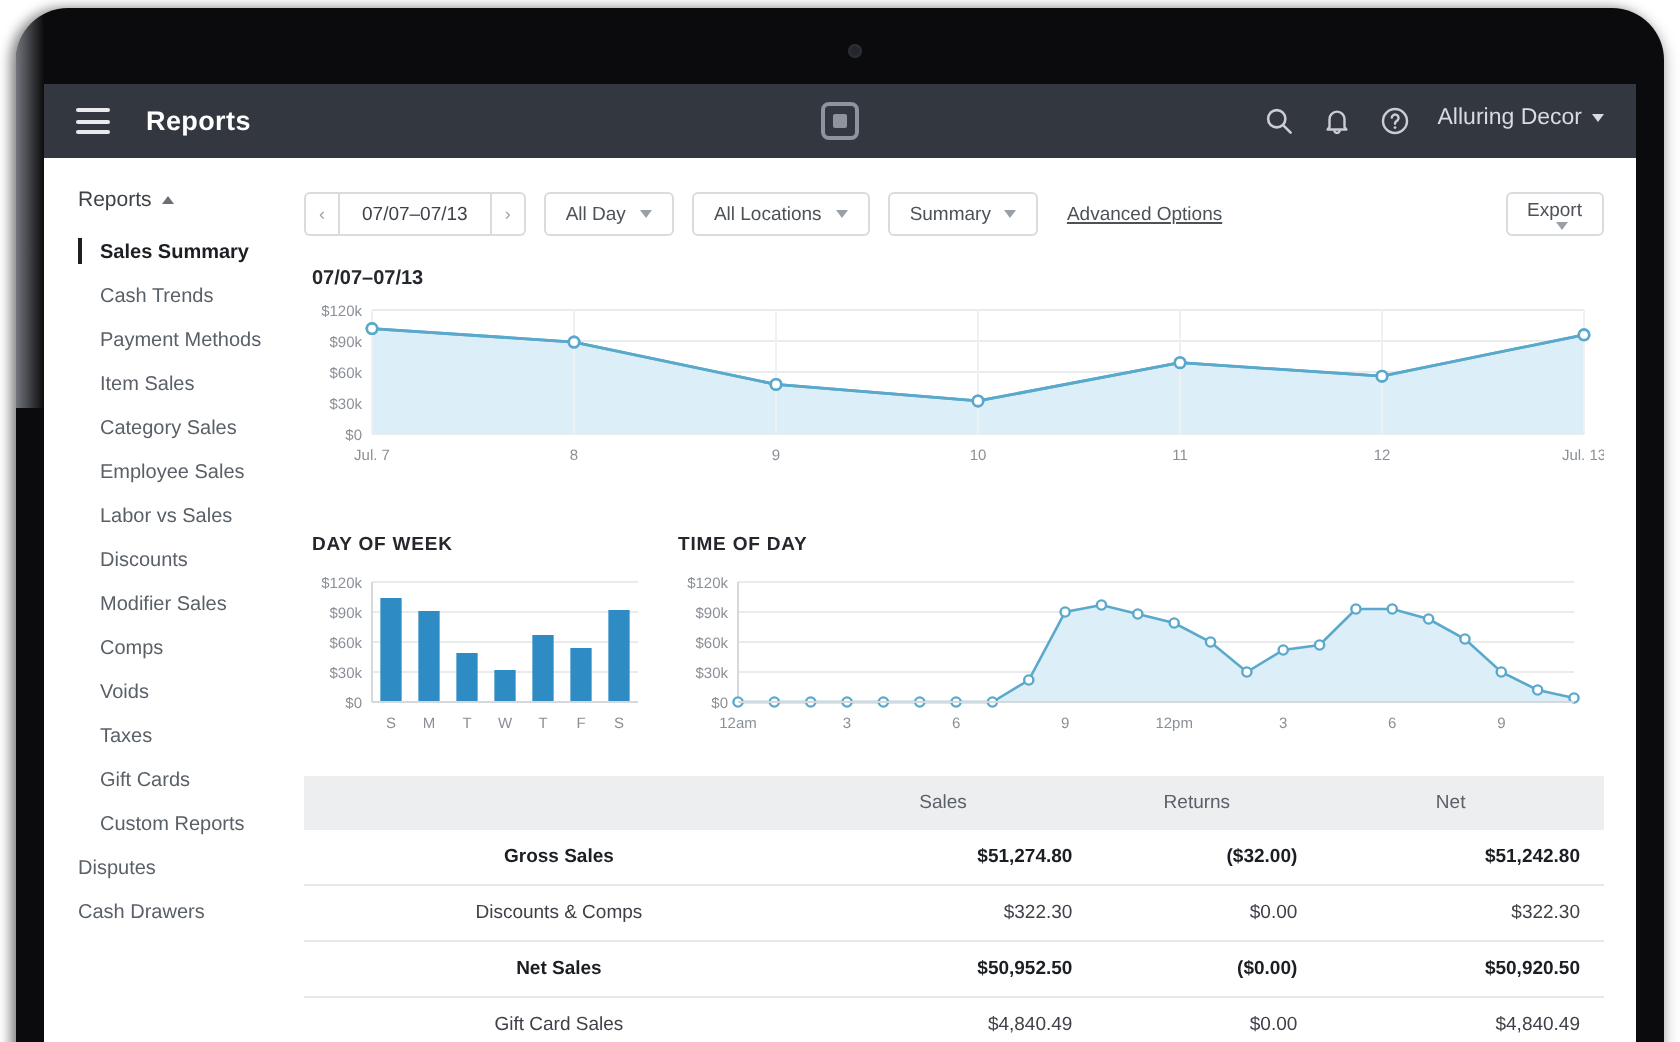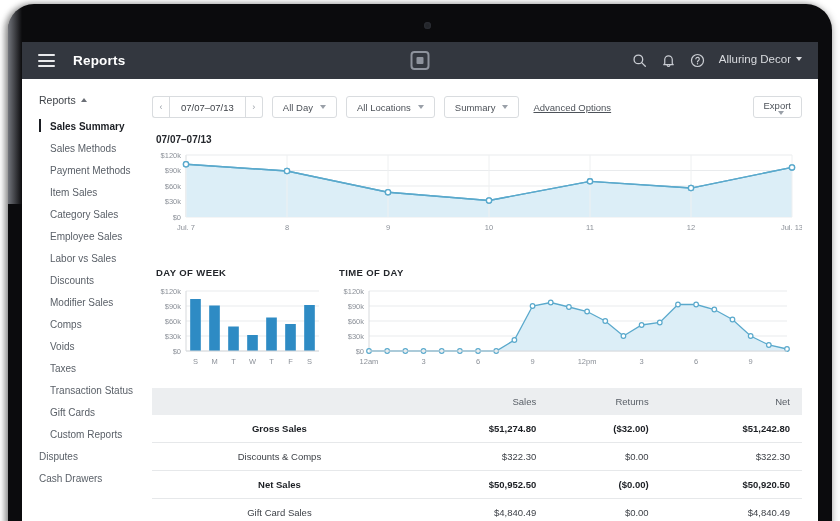--- a/index.html
+++ b/index.html
@@ -143,21 +143,21 @@
   }
   .chart-block { position: relative; }
   .sub-title {
     font-size: 9.5px; font-weight: bold; color: #24272c; letter-spacing: .4px;
   }
 
   
   #summary-table { margin-top: 10px; width: 100%; border-collapse: collapse; }
   #summary-table th {
     background: #eceef0; color: #5a6068; font-size: 9.5px; font-weight: normal;
-    text-align: right; padding: 8px 12px 8px 0; height: 26px;
+    padding: 8px 12px 8px 0; height: 26px;
   }
   #summary-table th.c0 { text-align: left; padding-left: 12px; }
   #summary-table td {
     font-size: 9.5px; color: #3e4248; text-align: right;
     padding: 8px 12px 8px 0; border-bottom: 1px solid #e6e8ea; height: 26px;
   }
   #summary-table td.c0 { text-align: center; padding-left: 12px; }
   #summary-table tr.bold td { font-weight: bold; color: #1b1e23; }
 </style>
 </head>
@@ -210,32 +210,31 @@
 
     <div id="body-area">
 
       <div id="sidebar">
         <div id="sidebar-head">
           <span>Reports</span>
           <span class="caret-up"></span>
         </div>
         <div id="sidebar-items">
             <div class="side-item active"><span>Sales Summary</span></div>
-            <div class="side-item"><span>Sales Methods</span></div>
+            <div class="side-item"><span>Cash Trends</span></div>
             <div class="side-item"><span>Payment Methods</span></div>
             <div class="side-item"><span>Item Sales</span></div>
             <div class="side-item"><span>Category Sales</span></div>
             <div class="side-item"><span>Employee Sales</span></div>
             <div class="side-item"><span>Labor vs Sales</span></div>
             <div class="side-item"><span>Discounts</span></div>
             <div class="side-item"><span>Modifier Sales</span></div>
             <div class="side-item"><span>Comps</span></div>
             <div class="side-item"><span>Voids</span></div>
             <div class="side-item"><span>Taxes</span></div>
-            <div class="side-item"><span>Transaction Status</span></div>
             <div class="side-item"><span>Gift Cards</span></div>
             <div class="side-item"><span>Custom Reports</span></div>
             <div class="side-item level1"><span>Disputes</span></div>
             <div class="side-item level1"><span>Cash Drawers</span></div>
           </div>
       </div>
 
       <div id="main">
 
         <div id="toolbar">

